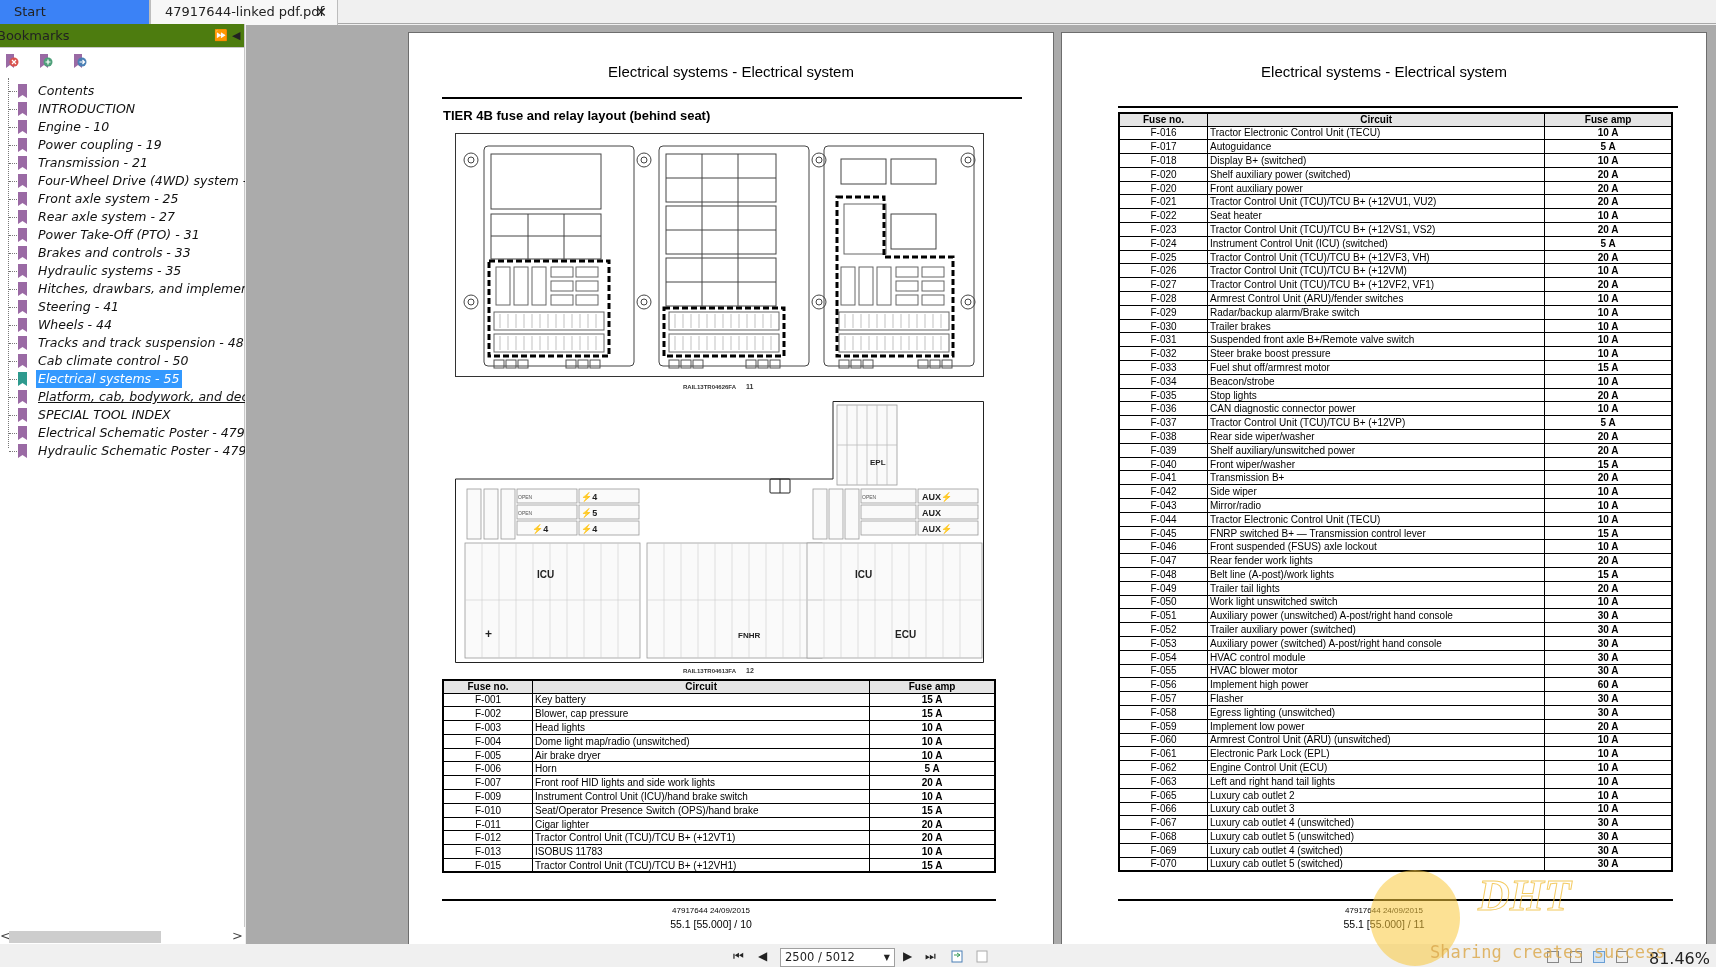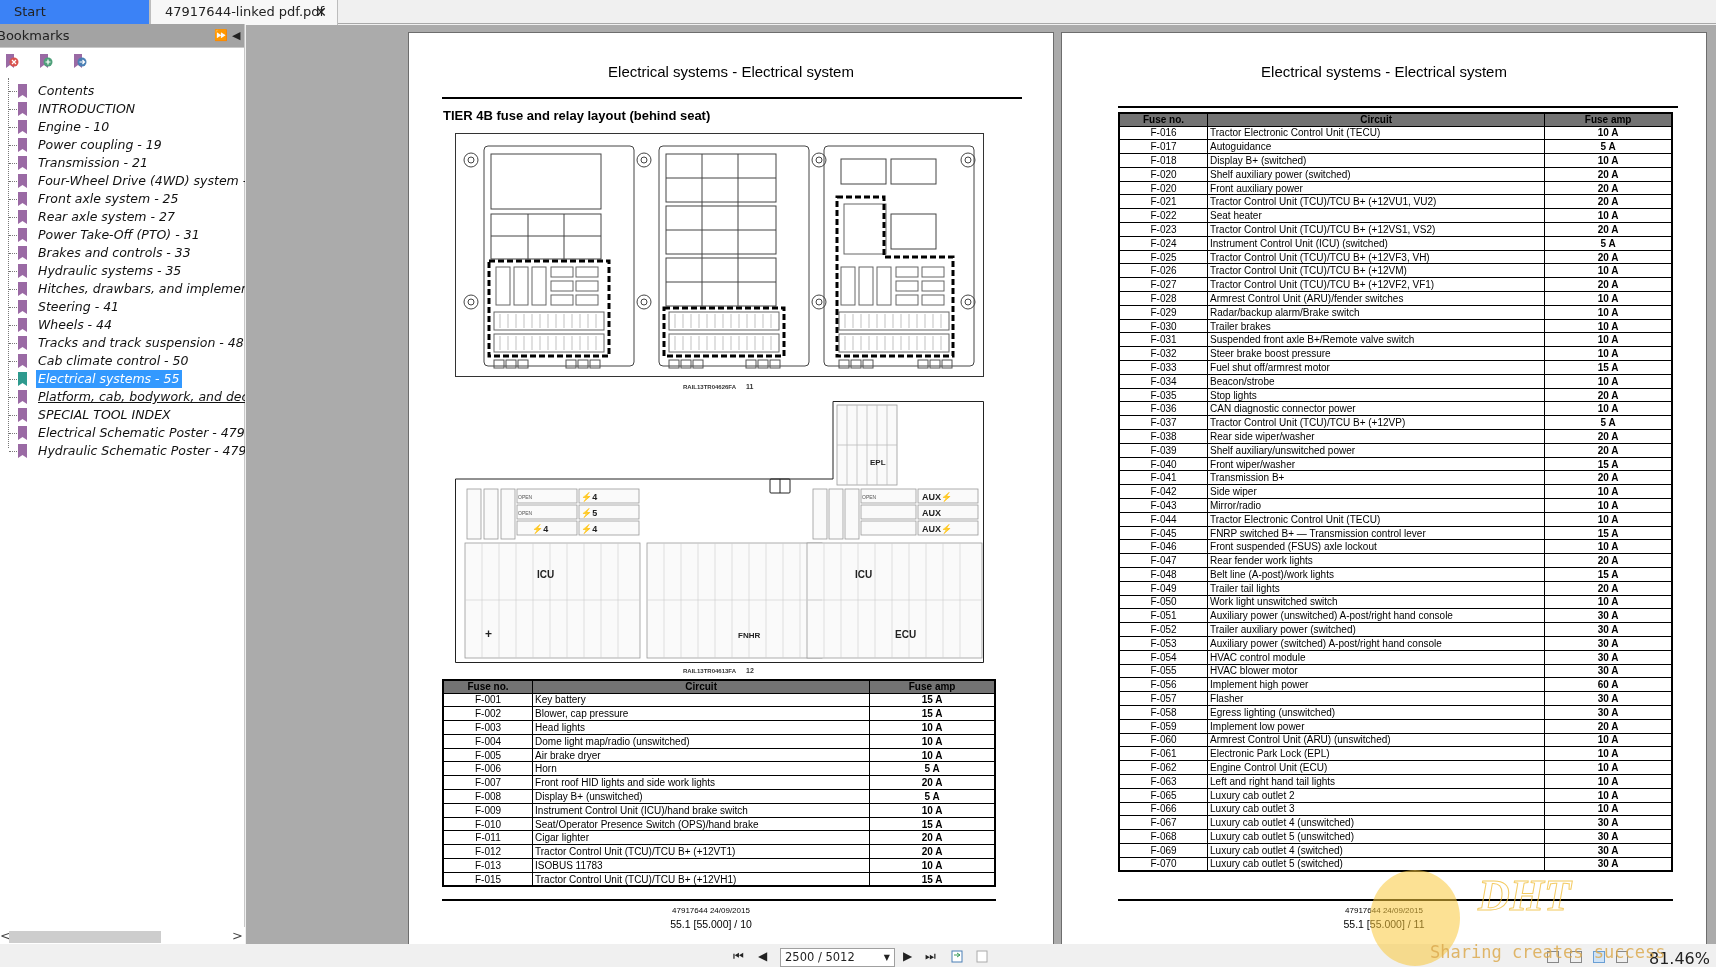--- a/index.html
+++ b/index.html
@@ -4,21 +4,21 @@
 <style>
   * { box-sizing: border-box; margin: 0; padding: 0; }
   html, body { width: 1716px; height: 967px; overflow: hidden; background: #f0f0f0; font-family: "DejaVu Sans", "Liberation Sans", sans-serif; }
   .tabbar { position: absolute; left: 0; top: 0; width: 1716px; height: 24px; background: #f0f0f0; border-bottom: 1px solid #a8a8a8; }
   .tab { position: absolute; top: 0; height: 24px; font-size: 13px; color: #222; line-height: 24px; padding-left: 14px; }
   .tab.start { left: 0; width: 150px; background: #3b82f6; border-right: 1px solid #bdbdbd; }
   .tab.active { left: 150px; width: 188px; background: #f7f7f7; border-left: 1px solid #bdbdbd; border-right: 1px solid #bdbdbd; height: 25px; }
   .tab .close { position: absolute; right: 10px; top: 0; font-size: 14px; color: #222; }
 
   .sidebar { position: absolute; left: 0; top: 24px; width: 245px; height: 920px; background: #fff; border-right: 1px solid #c8c8c8; }
-  .sb-head { height: 24px; background: #a3a3a3; border-bottom: 1px solid #c8c8c8; position: relative; font-size: 13px; line-height: 24px; color: #222; padding-left: 0; }
+  .sb-head { height: 24px; background: #4d7c0f; border-bottom: 1px solid #c8c8c8; position: relative; font-size: 13px; line-height: 24px; color: #222; padding-left: 0; }
   .sb-head .title { position: absolute; left: -3px; }
   .sb-head .ctl { position: absolute; top: 0; font-size: 11px; color: #222; }
   .sb-tools { height: 26px; position: relative; }
   .sb-tool { position: absolute; top: 5px; width: 16px; height: 16px; }
   .bm-tree { position: relative; margin-top: 8px; }
   .bm-tree::before { content: ""; position: absolute; left: 8px; top: -4px; bottom: 0; border-left: 1px dotted #777; height: 370px; }
   .bm-item { position: relative; height: 18px; line-height: 18px; font-size: 12.5px; color: #111; padding-left: 36px; white-space: nowrap; overflow: hidden; width: 245px; font-style: italic; }
   .bm-item .dots { position: absolute; left: 9px; top: 9px; width: 10px; border-top: 1px dotted #777; }
   .bm-item .flag { position: absolute; left: 18px; top: 2px; width: 9px; height: 14px; background: #9a6aa4; clip-path: polygon(0 0,100% 0,100% 100%,50% 78%,0 100%); }
   .bm-item.sel .flag { background: #2e9a8e; }
@@ -35,21 +35,21 @@
   .page.right { left: 815px; }
   .page-head { position: absolute; top: 30px; left: 0; width: 100%; text-align: center; font-size: 15px; }
   .rule { position: absolute; height: 2px; background: #000; }
   .sect-title { position: absolute; left: 34px; top: 75px; font-size: 13px; font-weight: bold; }
 
   .fig { position: absolute; border: 1px solid #333; background: #fff; }
   .fig-cap { position: absolute; font-size: 6px; font-weight: bold; color: #333; }
   .fig-cap .n { margin-left: 10px; font-size: 7px; }
 
   table.fuse { position: absolute; border-collapse: collapse; font-size: 10px; border: 2px solid #000; }
-  table.fuse th { background: #737373; font-weight: bold; border: 1.5px solid #000; height: 13px; padding: 0 2px; line-height: 11px; }
+  table.fuse th { background: #e5e5e5; font-weight: bold; border: 1.5px solid #000; height: 13px; padding: 0 2px; line-height: 11px; }
   table.fuse td { border: 1.5px solid #000; height: 13.8px; line-height: 11px; padding: 0 2px; white-space: nowrap; }
   table.fuse td.no { text-align: center; }
   table.fuse td.amp { text-align: center; font-weight: bold; }
 
   .foot1 { position: absolute; width: 100%; text-align: center; font-size: 8px; }
   .foot2 { position: absolute; width: 100%; text-align: center; font-size: 10.5px; }
 
   .statusbar { position: absolute; left: 0; top: 944px; width: 1716px; height: 23px; background: #f0f0f0; }
   .nav-btn { position: absolute; top: 5px; font-size: 12px; color: #222; }
   .page-box { position: absolute; left: 780px; top: 4px; width: 115px; height: 19px; border: 1px solid #a0a0a0; background: #fff; font-size: 11.5px; line-height: 17px; padding-left: 4px; color: #222; }
@@ -362,25 +362,20 @@
             <td class="no">F-006</td>
             <td class="circ">Horn</td>
             <td class="amp">5 A</td>
           </tr>
           <tr>
             <td class="no">F-007</td>
             <td class="circ">Front roof HID lights and side work lights</td>
             <td class="amp">20 A</td>
           </tr>
           <tr>
-            <td class="no">F-008</td>
-            <td class="circ">Display B+ (unswitched)</td>
-            <td class="amp">5 A</td>
-          </tr>
-          <tr>
             <td class="no">F-009</td>
             <td class="circ">Instrument Control Unit (ICU)/hand brake switch</td>
             <td class="amp">10 A</td>
           </tr>
           <tr>
             <td class="no">F-010</td>
             <td class="circ">Seat/Operator Presence Switch (OPS)/hand brake</td>
             <td class="amp">15 A</td>
           </tr>
           <tr>

